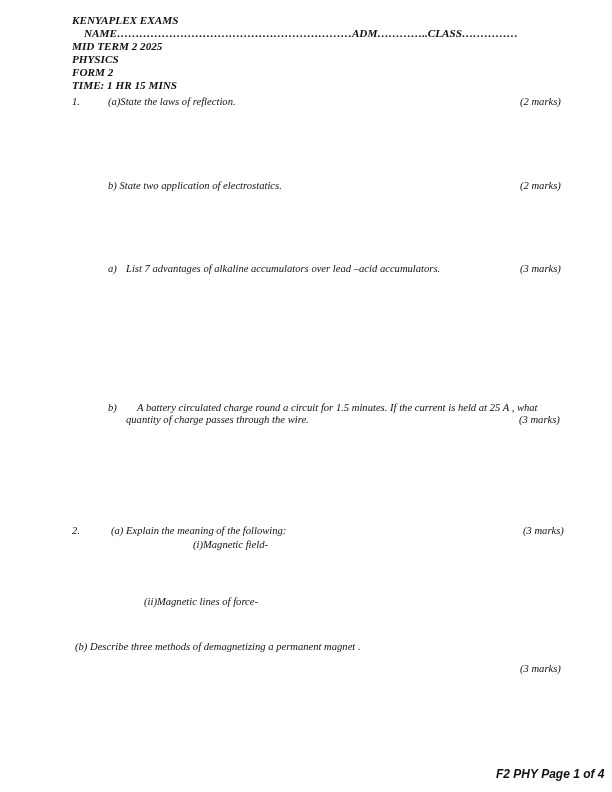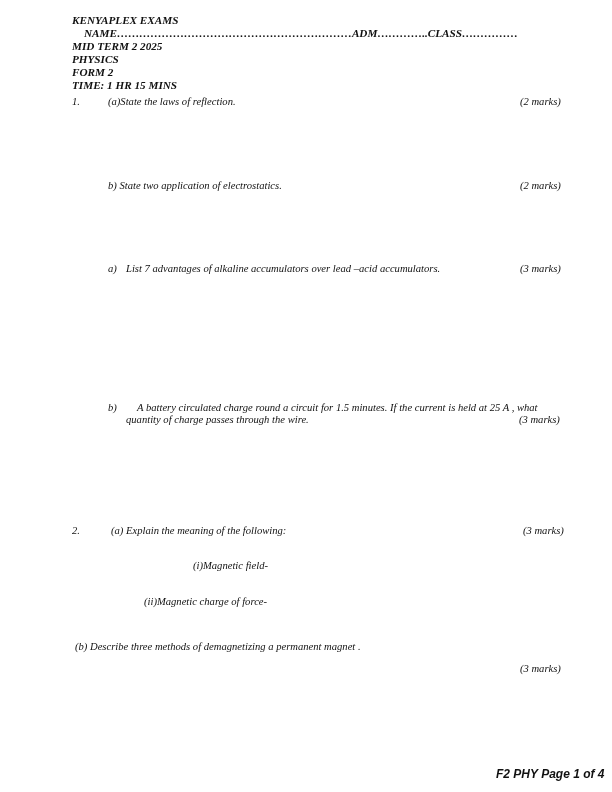--- a/index.html
+++ b/index.html
@@ -67,20 +67,20 @@
   <div class="abs txt" style="left:108px; top:402px;">b)</div>
   <div class="abs txt" style="left:120px; top:402px;margin-left:17px;">A battery circulated charge round a circuit for 1.5 minutes. If the current is held at 25 A , what</div>
   <div class="abs txt" style="left:126px; top:414px;">quantity of charge passes through the wire.</div>
   <div class="abs marks" style="left:503px; top:414px;">(3 marks)</div>
 </div>
 
 <div>
   <div class="abs txt" style="left:72px; top:525px;">2.</div>
   <div class="abs txt" style="left:111px; top:525px;">(a) Explain the meaning of the following:</div>
   <div class="abs marks" style="left:507px; top:525px;">(3 marks)</div>
-  <div class="abs txt" style="left:147px; top:560px;padding-left:46px;">(i)Magnetic field-</div>
-  <div class="abs txt" style="left:144px; top:596px;">(ii)Magnetic charge of force-</div>
+  <div class="abs txt" style="left:147px; top:539px;padding-left:46px;">(i)Magnetic field-</div>
+  <div class="abs txt" style="left:144px; top:596px;">(ii)Magnetic lines of force-</div>
 
   <div class="abs txt" style="left:75px; top:641px;">(b) Describe three methods of demagnetizing a permanent magnet .</div>
   <div class="abs marks" style="left:504px; top:663px;">(3 marks)</div>
 </div>
 
 <div class="abs footer">F2 PHY Page 1 of 4</div>
 
 </body></html>

